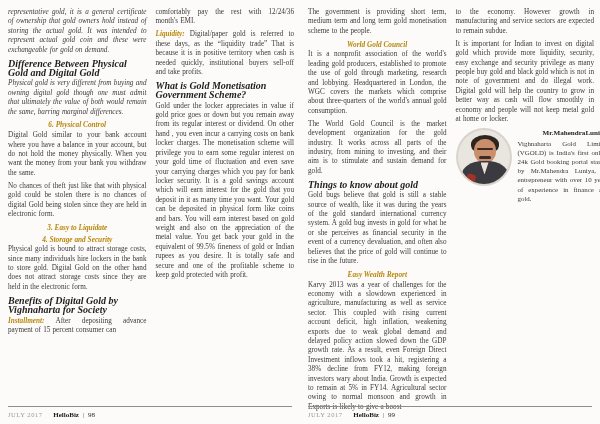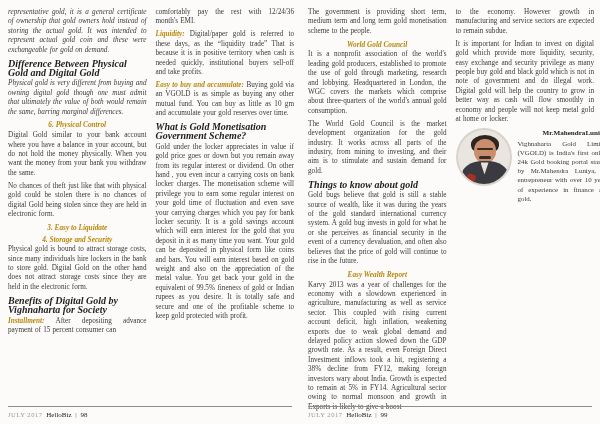--- a/index.html
+++ b/index.html
@@ -44,21 +44,21 @@
   .bio-photo .scarf { position:absolute; left:8px;  top:44px; width:9px;  height:12px; background:#a33226; border-radius:3px; transform:rotate(18deg); }
   .bio-text { flex:1; font-size:6.9px; line-height:9.2px; text-align:justify; }
   .bio-name { font-weight:bold; color:#1e1e1e; font-size:7.1px;margin-left:25px; }
 
   .footer {
     position:absolute; left:8px; right:8px; bottom:5px;
     border-top:1px solid #8f8d89; padding-top:4px;
     font-size:7px; color:#2a2a2a; text-align:left;
   }
   .footer .date  { color:#9b9892; letter-spacing:0.5px; font-size:6.6px; }
-  .footer .brand { font-weight:normal; color:#1d1d1d; margin-left:2px; }
+  .footer .brand { font-weight:bold; color:#1d1d1d; margin-left:9px; }
   .footer .sep   { color:#555; margin:0 2px; }
 </style>
 </head>
 <body>
 
 <div class="spread">
 
   <div class="page">
     <div class="page-inner">
       <div class="col">
@@ -70,21 +70,20 @@
           <p class="blk-para">No chances of theft just like that with physical gold could be stolen there is no chances of digital Gold being stolen since they are held in electronic form.</p>
           <h4 class="blk-heading-gold">3. Easy to Liquidate</h4>
           <h4 class="blk-heading-gold">4. Storage and Security</h4>
           <p class="blk-para">Physical gold is bound to attract storage costs, since many individuals hire lockers in the bank to store gold. Digital Gold on the other hand does not attract storage costs since they are held in the electronic form.</p>
           <h3 class="blk-heading-black">Benefits of Digital Gold by Vighnaharta for Society</h3>
           <p class="blk-runin"><span class="runin-label">Installment: </span>After depositing advance payment of 15 percent consumer can</p>
         </div>
       <div class="col">
           <p class="blk-para">comfortably pay the rest with 12/24/36 month's EMI.</p>
           <p class="blk-runin"><span class="runin-label">Liquidity: </span>Digital/paper gold is referred to these days, as the “liquidity trade” That is because it is in positive territory when cash is needed quickly, institutional buyers sell-off and take profits.</p>
-          <p class="blk-runin"><span class="runin-label">Easy to buy and accumulate: </span>Buying gold via an VGOLD is as simple as buying any other mutual fund. You can buy as little as 10 gm and accumulate your gold reserves over time.</p>
           <h3 class="blk-heading-black">What is Gold Monetisation Government Scheme?</h3>
           <p class="blk-para">Gold under the locker appreciates in value if gold price goes or down but you remain away from its regular interest or dividend. On other hand , you even incur a carrying costs on bank locker charges. The monetisation scheme will privilege you to earn some regular interest on your gold time of fluctuation and even save your carrying charges which you pay for bank locker security. It is a gold savings account which will earn interest for the gold that you deposit in it as many time you want. Your gold can be deposited in physical form like coins and bars. You will earn interest based on gold weight and also on the appreciation of the metal value. You get back your gold in the equivalent of 99.5% fineness of gold or Indian rupees as you desire. It is totally safe and secure and one of the profitable scheme to keep gold protected with profit.</p>
         </div>
     </div>
     <div class="footer">
       <span class="date">JULY 2017</span>
       <span class="brand">HelloBiz</span>
       <span class="sep">|</span>
       <span class="num">98</span>
     </div>

